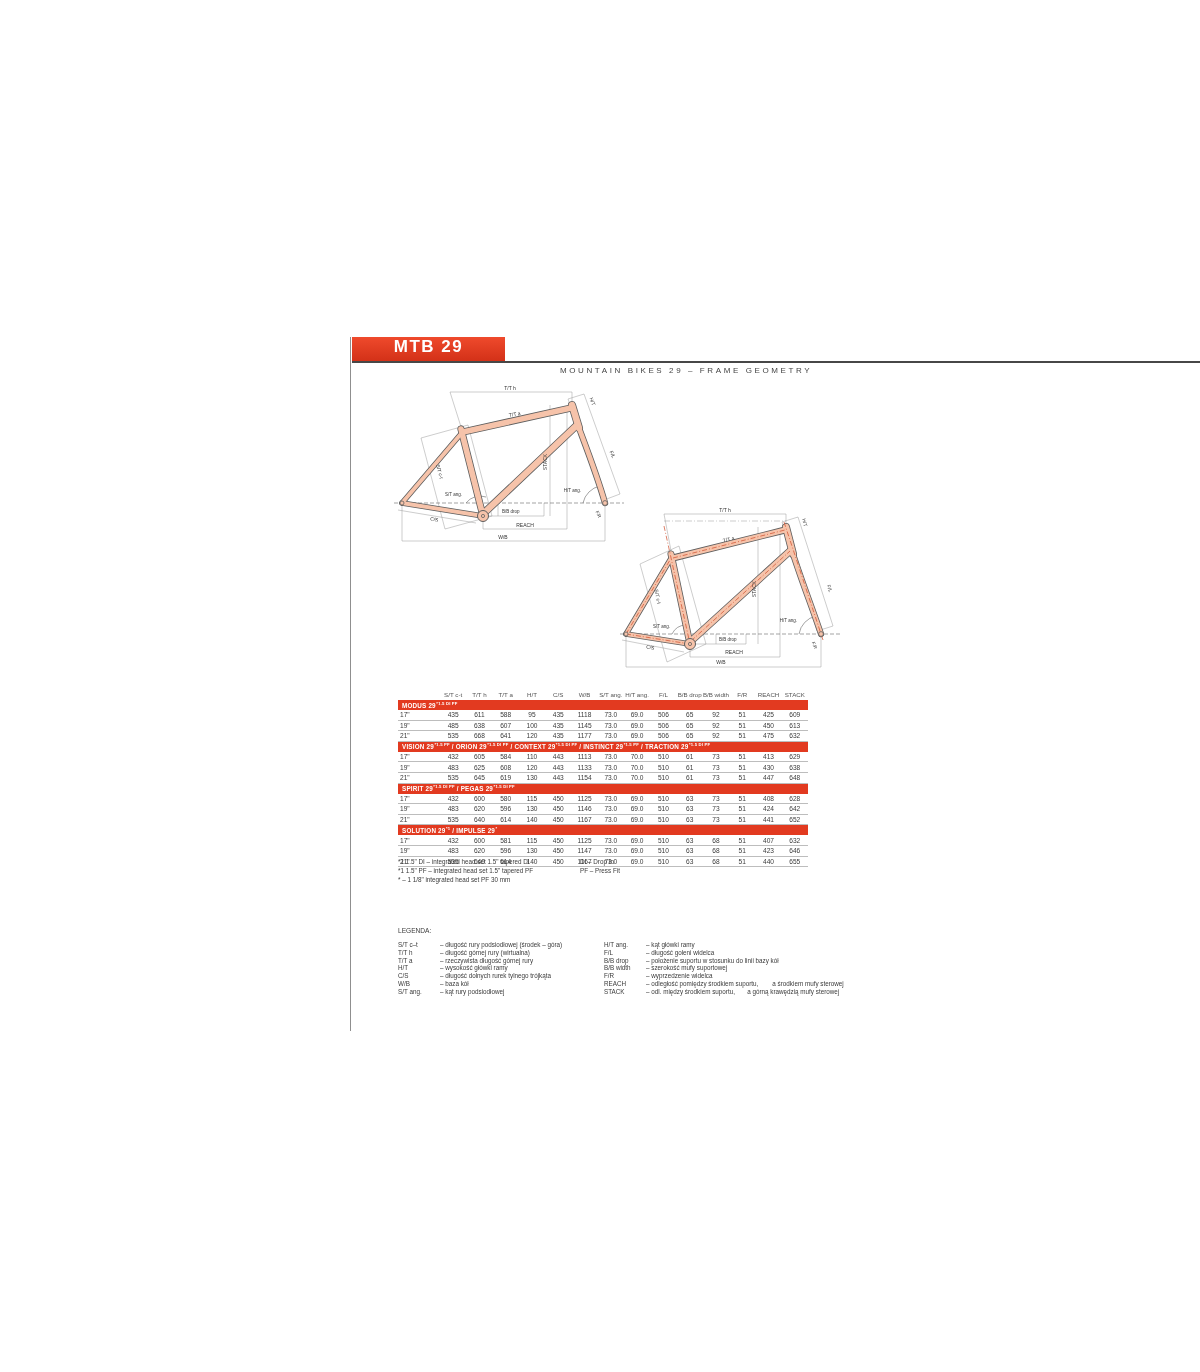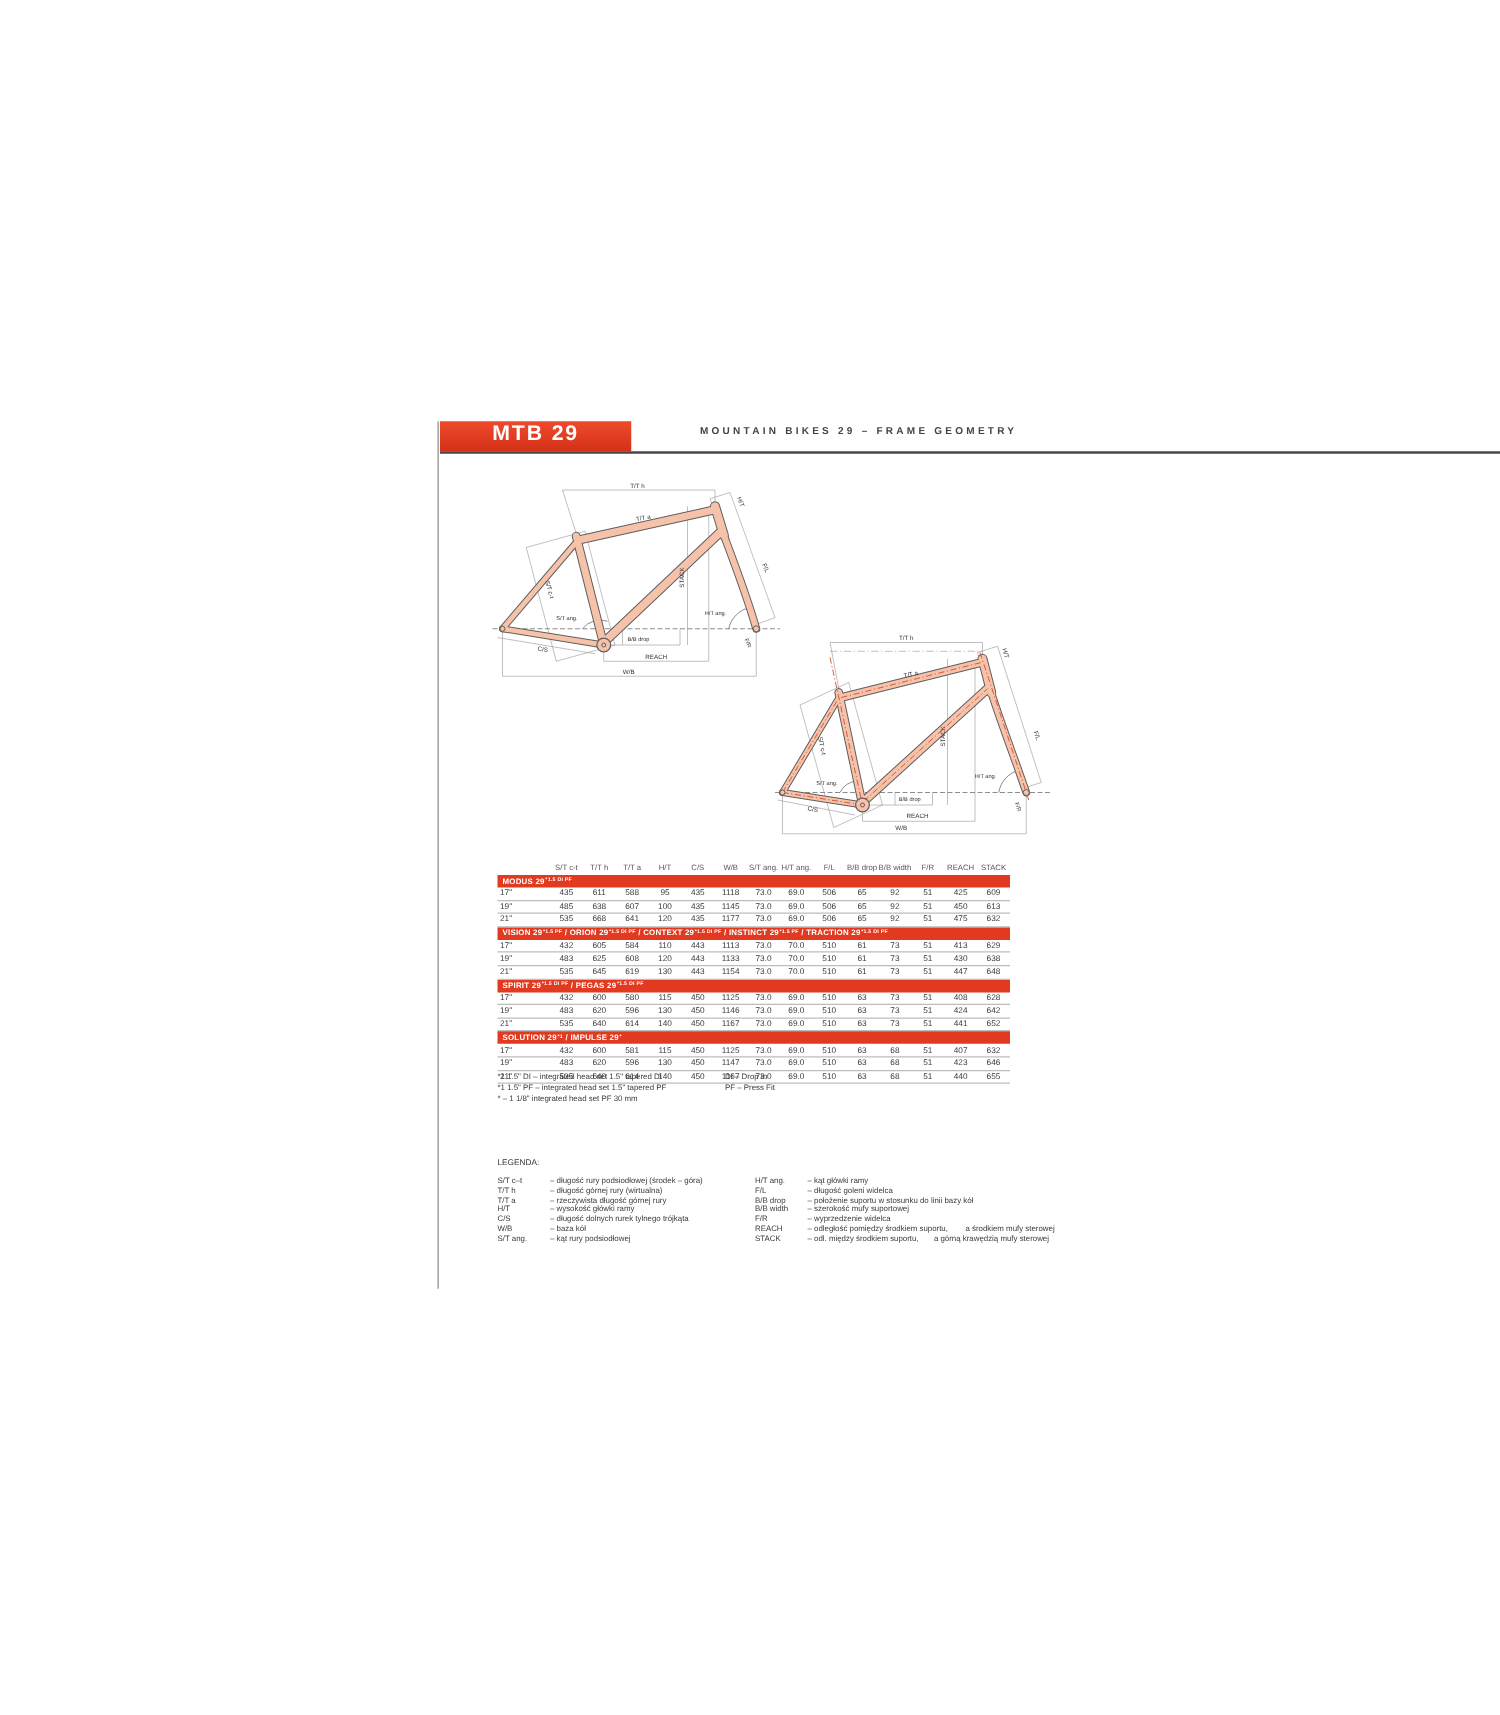--- a/index.html
+++ b/index.html
@@ -1,21 +1,21 @@
 <!DOCTYPE html>
 <html><head>
 <meta charset="utf-8">
 <style>
   html,body{margin:0;padding:0;background:#fff;}
   body{width:1200px;height:1372px;position:relative;font-family:"Liberation Sans",sans-serif;overflow:hidden;}
   .vline{position:absolute;left:350px;top:337px;width:1px;height:694px;background:#8f8f8f;}
   .badge{position:absolute;left:352px;top:337px;width:153px;height:24px;background:linear-gradient(#ef4a2c,#d33118);
          color:#fff;font-weight:bold;font-size:17px;letter-spacing:1.5px;display:flex;justify-content:center;}
   .hline{position:absolute;left:352px;top:361px;width:848px;height:2px;background:#474747;}
-  .subtitle{position:absolute;left:516px;top:340px;font-size:8px;font-weight:bold;letter-spacing:2.6px;color:#444;padding-left:44px;}
+  .subtitle{position:absolute;left:516px;top:366px;font-size:8px;font-weight:normal;letter-spacing:2.6px;color:#444;padding-left:44px;}
   .diag{position:absolute;}
   .d1{left:388px;top:382px;width:250px;height:170px;}
   .d2{left:616px;top:494px;width:240px;height:180px;}
   .geo-table{position:absolute;left:398px;top:688px;width:410px;color:#3a3a3a;}
   .thead{display:flex;height:12px;align-items:center;}
   .c{width:26.3px;text-align:center;font-size:6.6px;overflow:hidden;white-space:nowrap;}
   .thead .c{color:#555;font-size:6.2px;}
   .c.size{width:42px;text-align:left;padding-left:2px;box-sizing:border-box;flex:none;}
   .band{height:10px;background:#e23a20;color:#fff;display:flex;align-items:center;padding-left:4px;
         font-size:6.3px;font-weight:bold;letter-spacing:0.2px;box-sizing:border-box;}

